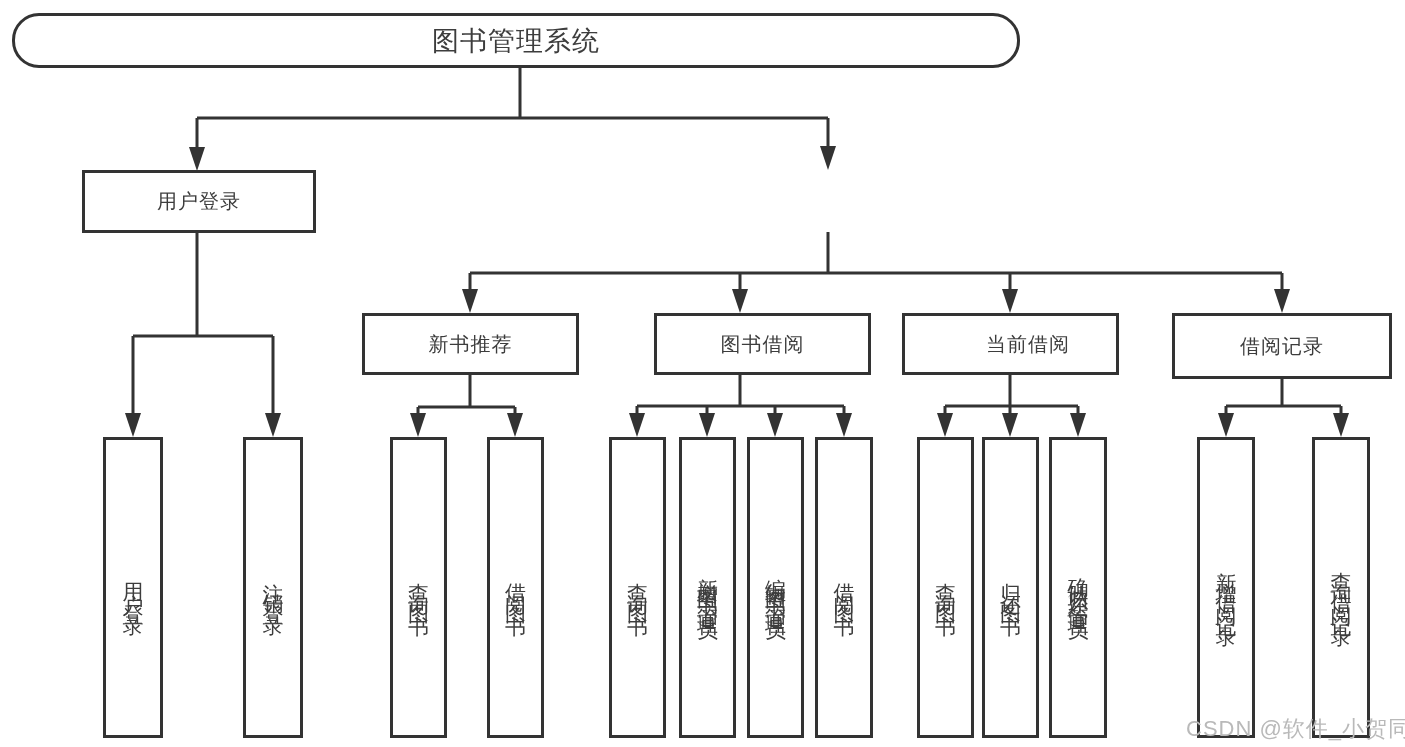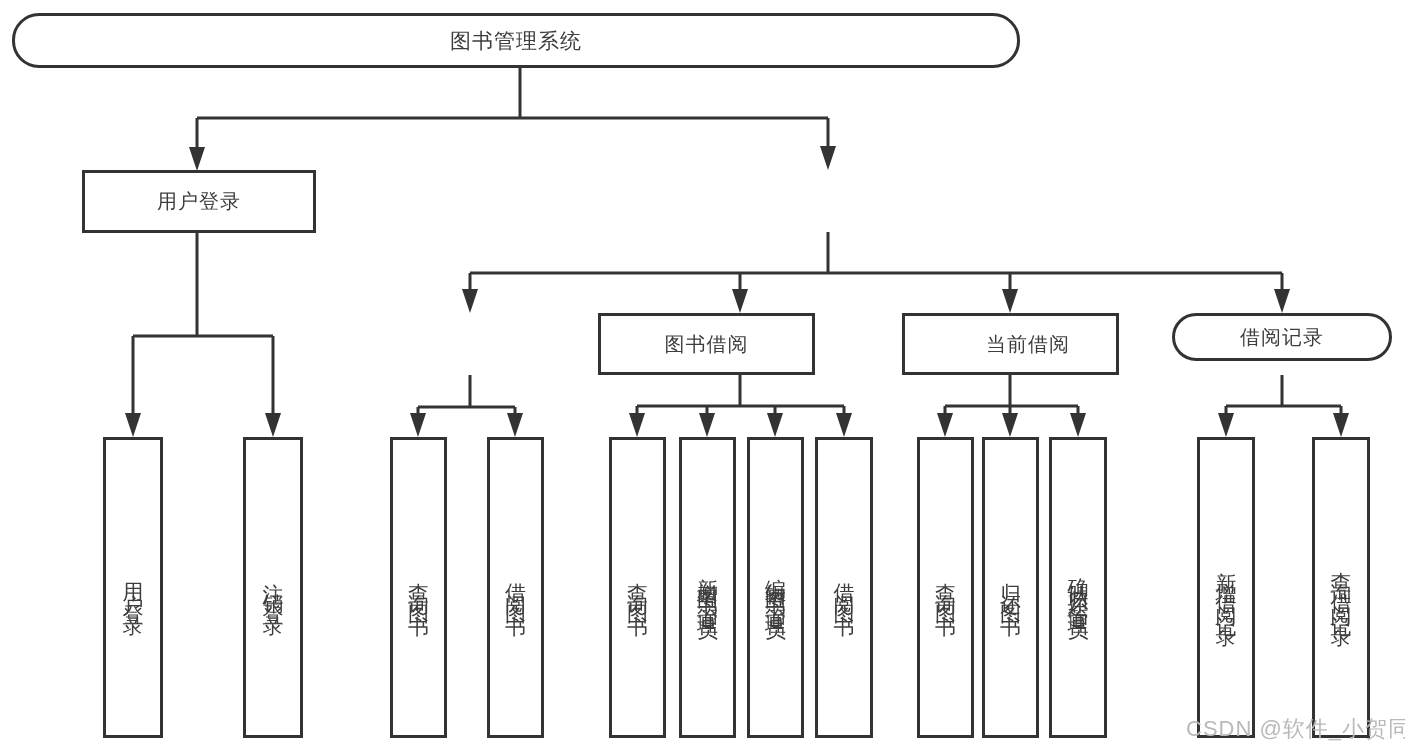--- a/index.html
+++ b/index.html
@@ -21,21 +21,21 @@
     box-sizing: border-box;
     border: 3px solid #333333;
     background: #ffffff;
     display: flex;
     align-items: center;
     justify-content: center;
     color: #3d3d3d;
     z-index: 2;
   }
   .box.h { font-size: 20px; letter-spacing: 1px; white-space: nowrap; }
-  .box.root { font-size: 21px; border-radius: 27px; }
+  .box.root { font-size: 27px; border-radius: 27px; }
   .box.v {
     writing-mode: vertical-rl;
     text-orientation: mixed;
     font-size: 21px;
     letter-spacing: 11px;
     top: 437px;
     height: 301px;
   }
   .box.v.long { letter-spacing: 6px; }
   #watermark {
@@ -98,27 +98,30 @@
   </svg>
 
   <div class="box h root" style="left:12px; top:13px; width:1008px; height:55px;">
     <span>图书管理系统</span>
   </div>
 
   <div class="box h" style="left:82px; top:170px; width:234px; height:63px;">
     <span>用户登录</span>
   </div>
 
-  <div class="box h" style="left:598px; top:313px; width:217px; height:62px;">
+  <div class="box h" style="left:362px; top:313px; width:217px; height:62px;">
+    <span>新书推荐</span>
+  </div>
+  <div class="box h" style="left:654px; top:313px; width:217px; height:62px;">
     <span>图书借阅</span>
   </div>
   <div class="box h" style="left:902px; top:313px; width:217px; height:62px;padding-left:35px;">
     <span>当前借阅</span>
   </div>
-  <div class="box h" style="left:1172px; top:313px; width:220px; height:48px;border-radius:25px;">
+  <div class="box h" style="left:1172px; top:313px; width:220px; height:66px;">
     <span>借阅记录</span>
   </div>
 
   <div class="box v" style="left:103px; width:60px;">
     <span>用户登录</span>
   </div>
   <div class="box v" style="left:243px; width:60px;">
     <span>注销登录</span>
   </div>
 

